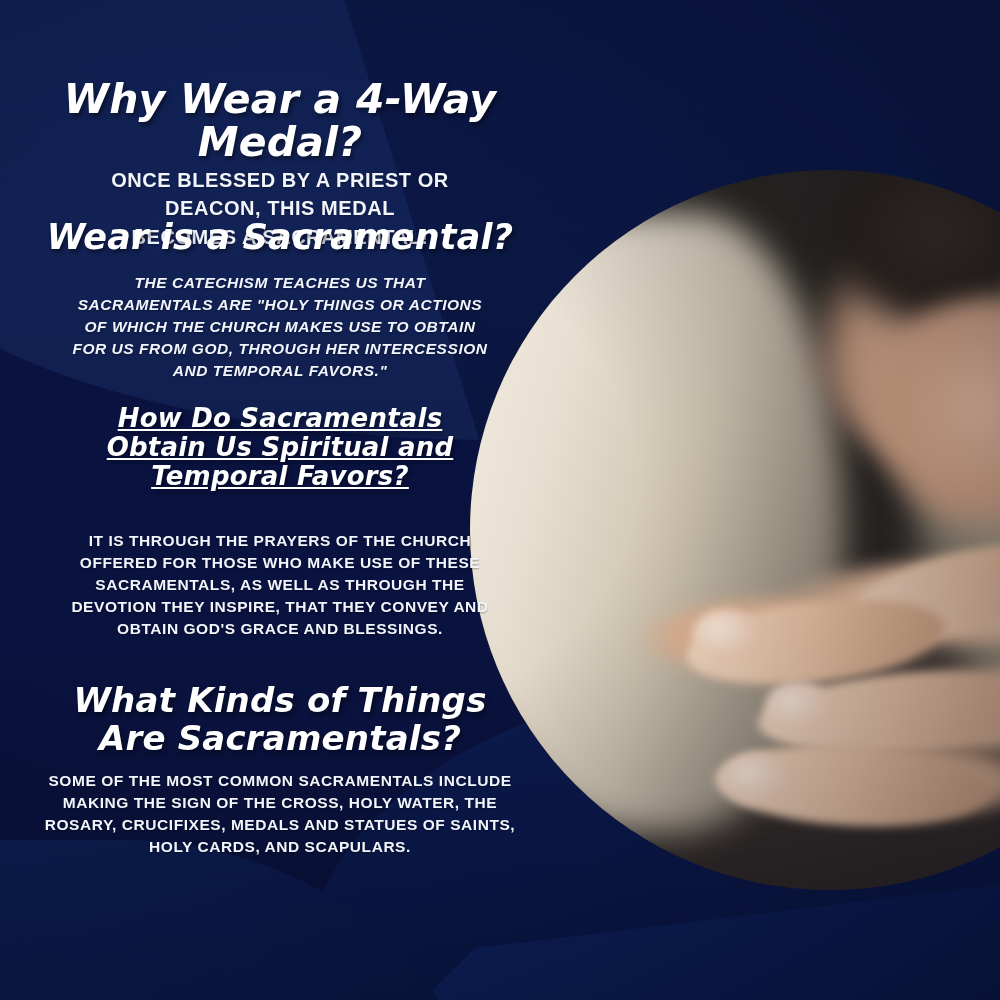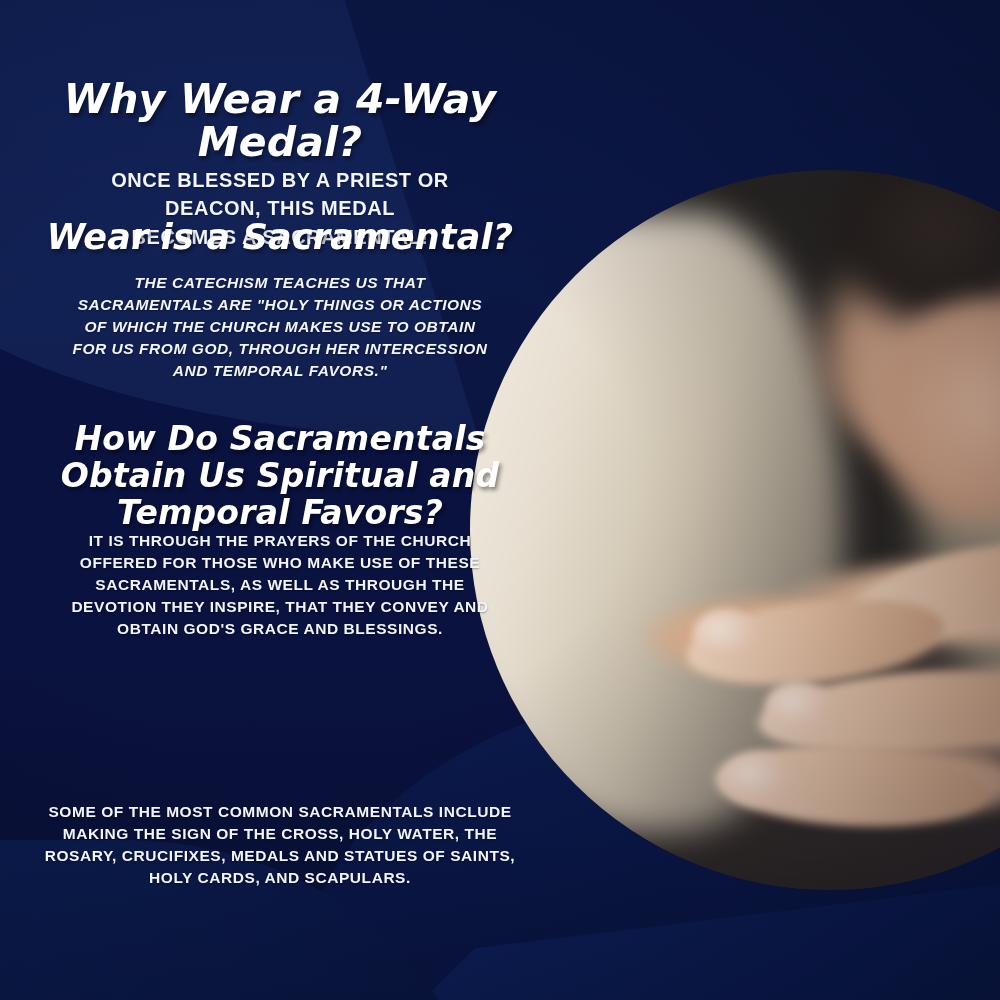--- a/index.html
+++ b/index.html
@@ -203,25 +203,25 @@
     text-shadow:0 1px 2px rgba(0,0,0,.35);
   }
 
   
   #sec-title        { position:absolute; left:24px; top:78px;  width:512px; font-size:41px; }
   #sec-title-body   { position:absolute; left:70px; top:166px; width:420px; font-size:20px; }
 
   #sec-h2           { position:absolute; left:24px; top:219px; width:512px; font-size:35px; }
   #sec-h2-body      { position:absolute; left:26px; top:272px; width:508px; font-size:15.5px;font-style:italic; }
 
-  #sec-h3           { position:absolute; left:24px; top:421px; width:512px; font-size:33px; line-height:1.12; }
+  #sec-h3           { position:absolute; left:24px; top:404px; width:512px; font-size:26px; line-height:1.12;text-decoration:underline; }
   #sec-h3-body      { position:absolute; left:18px; top:530px; width:524px; font-size:15.5px; }
 
   #sec-h4           { position:absolute; left:24px; top:681px; width:512px; font-size:34px; line-height:1.12; }
-  #sec-h4-body      { position:absolute; left:18px; top:801px; width:524px; font-size:15.5px; }
+  #sec-h4-body      { position:absolute; left:18px; top:770px; width:524px; font-size:15.5px; }
 </style>
 </head>
 <body>
 
 <div id="poster">
 
   <div class="bg-base"></div>
   <div class="bg-mid"></div>
   <div class="bg-top-band"></div>
   <div class="bg-wedge-tr"></div>
@@ -269,20 +269,22 @@
     <h2 id="sec-h3" class="heading">How Do Sacramentals
 Obtain Us Spiritual and
 Temporal Favors?</h2>
 
     <p id="sec-h3-body" class="body-copy">IT IS THROUGH THE PRAYERS OF THE CHURCH
 OFFERED FOR THOSE WHO MAKE USE OF THESE
 SACRAMENTALS, AS WELL AS THROUGH THE
 DEVOTION THEY INSPIRE, THAT THEY CONVEY AND
 OBTAIN GOD'S GRACE AND BLESSINGS.</p>
 
+    <h2 id="sec-h4" class="heading">What Kinds of Things
+Are Sacramentals?</h2>
 
     <p id="sec-h4-body" class="body-copy">SOME OF THE MOST COMMON SACRAMENTALS INCLUDE
 MAKING THE SIGN OF THE CROSS, HOLY WATER, THE
 ROSARY, CRUCIFIXES, MEDALS AND STATUES OF SAINTS,
 HOLY CARDS, AND SCAPULARS.</p>
 
   </div>
 </div>
 
 </body></html>

